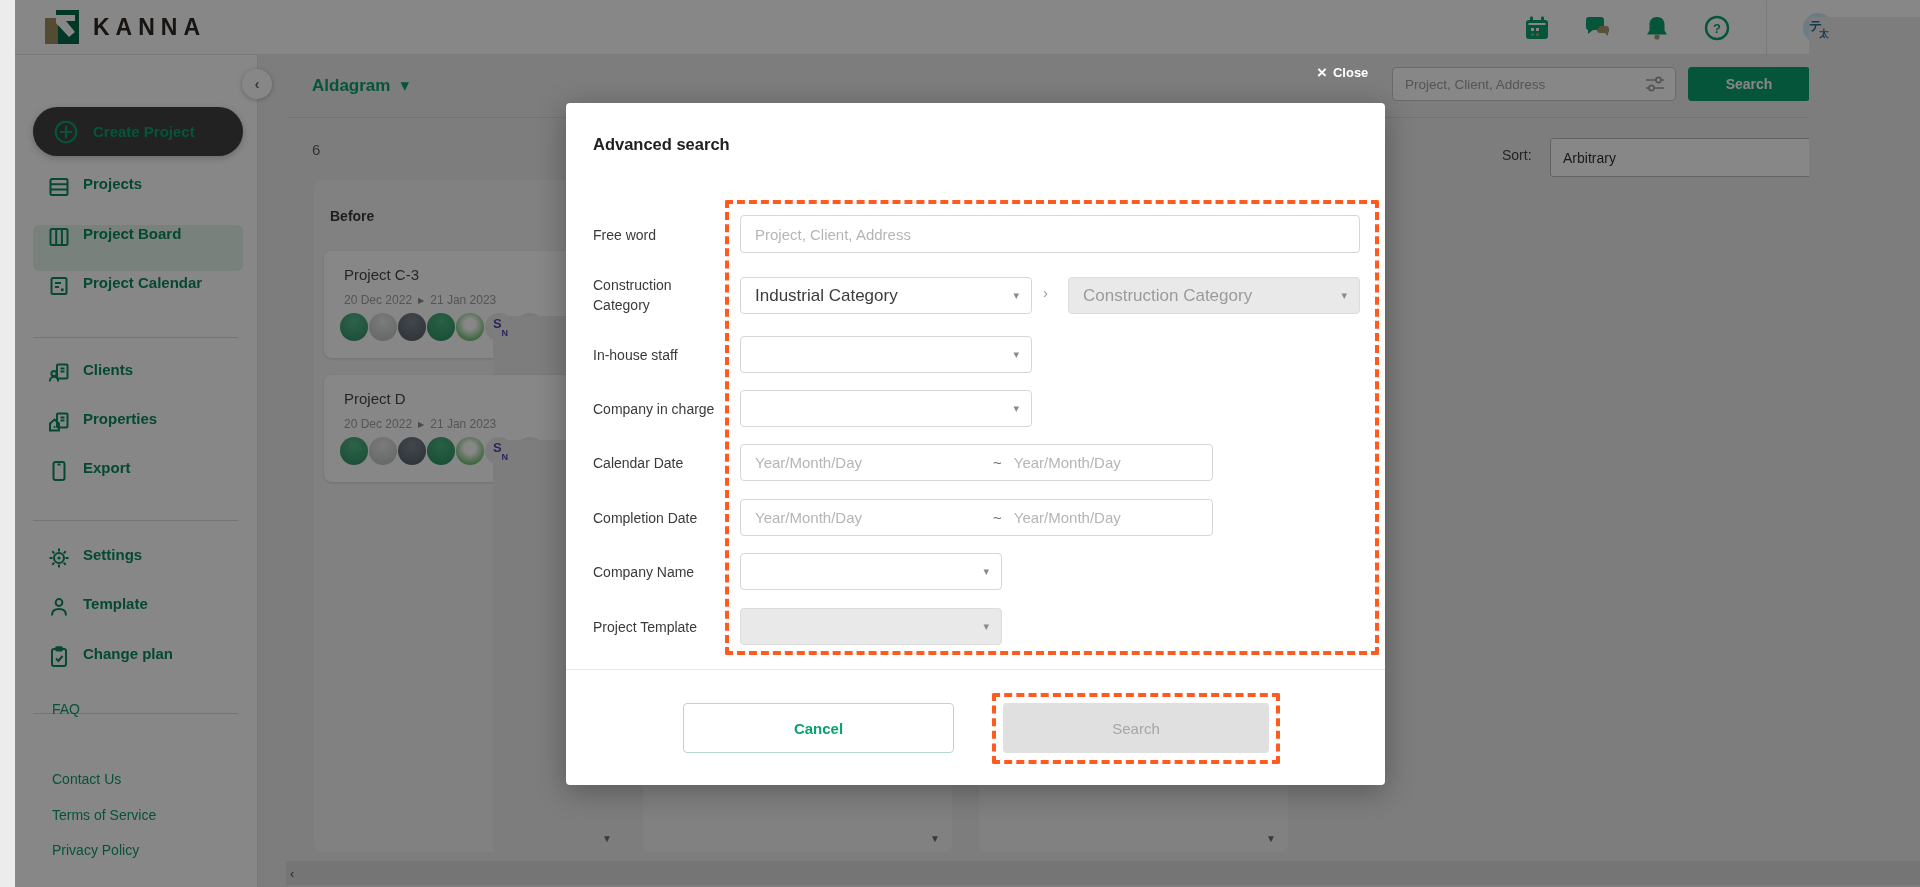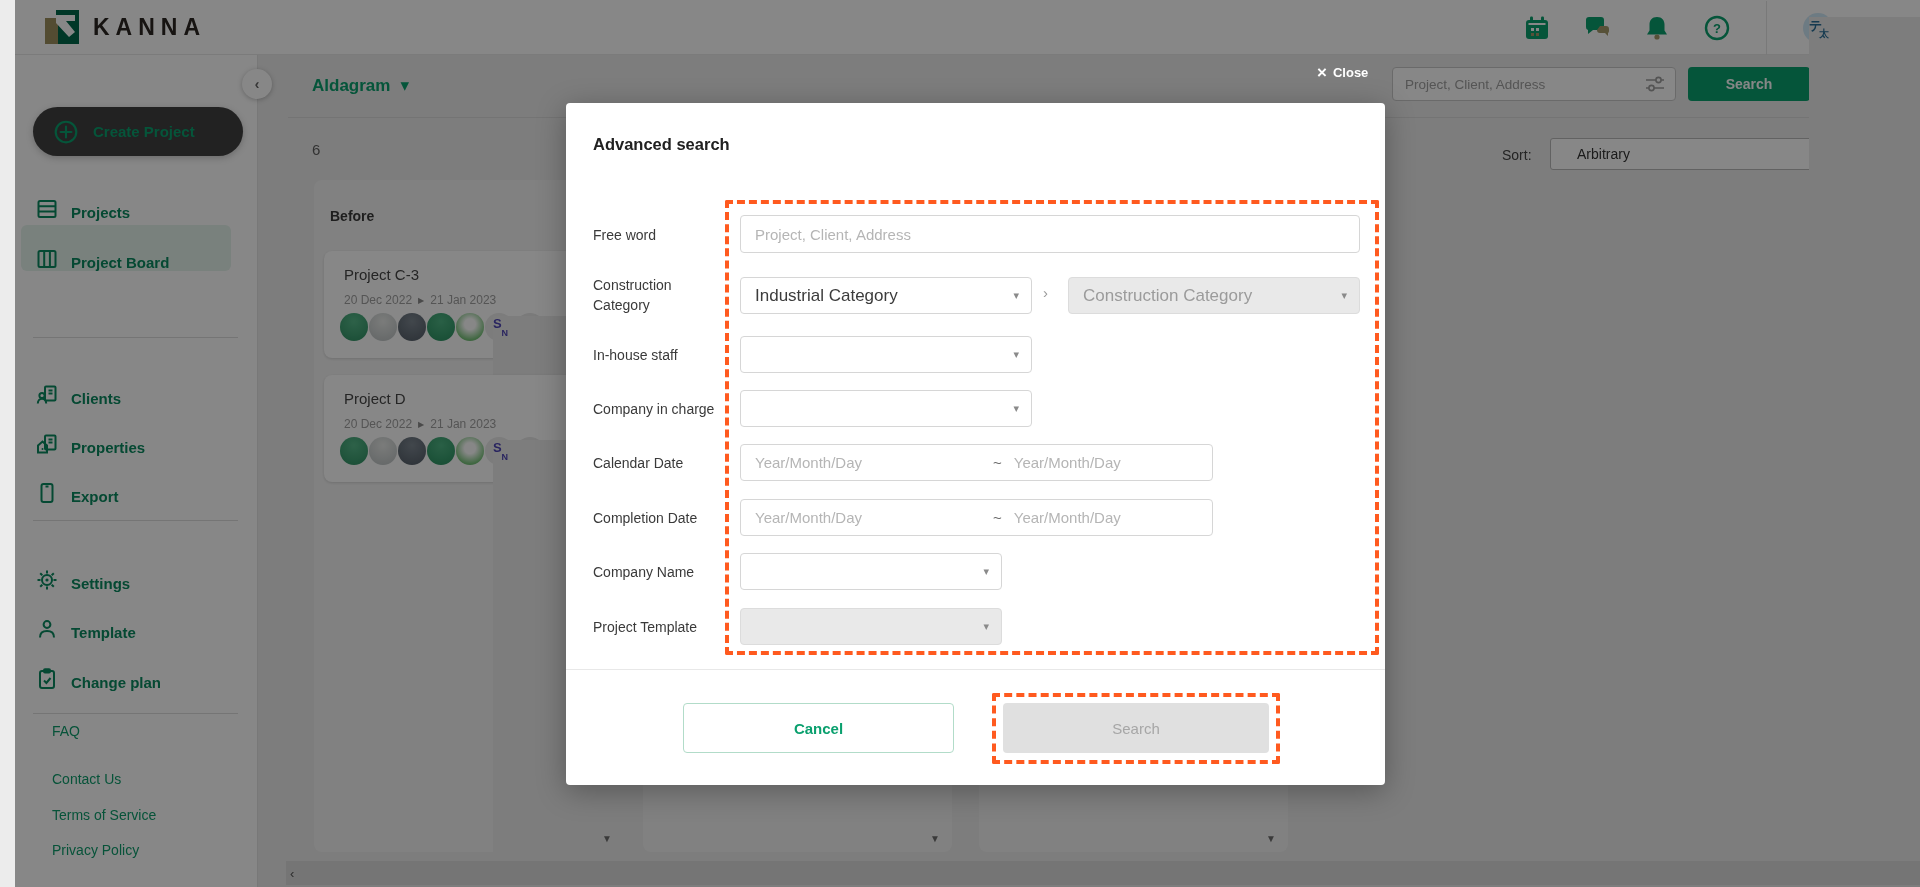--- a/index.html
+++ b/index.html
@@ -25,39 +25,39 @@
   
   .sidebar { position:absolute; left:0; top:55px; width:243px; height:832px; background:#ffffff;
              border-right:1px solid #e3e3e3; z-index:2; }
   .collapse-btn { position:absolute; right:-15px; top:14px; width:30px; height:30px; border-radius:50%;
                   background:#ffffff; box-shadow:0 1px 5px rgba(0,0,0,.25); display:flex; align-items:center;
                   justify-content:center; color:#666; font-size:14px; font-weight:bold; cursor:pointer; z-index:3; }
   .create-btn { position:absolute; left:18px; top:52px; width:210px; height:49px; border-radius:25px;
                 background:#404040; box-shadow:0 2px 7px rgba(0,0,0,.22); display:flex; align-items:center;
                 gap:14px; padding-left:20px; cursor:pointer; }
   .create-btn span { color:#0aa06e; font-size:15px; font-weight:bold; }
-  .nav-item { position:absolute; left:6px; width:210px; height:46px; display:flex; align-items:flex-end;
+  .nav-item { position:absolute; left:18px; width:210px; height:46px; display:flex; align-items:flex-start;
               gap:12px; padding-left:14px; border-radius:6px; cursor:pointer; }
   .nav-item span { color:#0b8a60; font-size:15px; font-weight:bold; }
   .nav-item.active { background:#e4f3ec; }
   .side-div { position:absolute; left:18px; width:205px; height:1px; background:#dddddd; }
   .side-link { position:absolute; left:37px; height:22px; font-size:14px; color:#0f9d6d; cursor:pointer; }
   .icn { flex:0 0 auto; }
 
   
   .main { position:absolute; left:243px; top:55px; width:1677px; height:832px; background:#ececec; }
   .ws-switch { position:absolute; left:54px; top:20px; display:flex; align-items:center; gap:10px; cursor:pointer; }
   .ws-switch span { color:#0aa06e; font-size:17px; font-weight:bold; }
   .ws-chevron { color:#0aa06e; font-size:14px; font-weight:bold; }
   .main-div { position:absolute; left:30px; right:0; top:62px; height:1px; background:#dcdcdc; }
   .proj-count { position:absolute; left:54px; top:86px; font-size:15px; color:#5f5f5f; }
   .sort-label { position:absolute; left:1244px; top:92px; font-size:14px; color:#444; }
-  .sort-select { position:absolute; left:1292px; top:83px; width:331px; height:32px; background:#fff;
+  .sort-select { position:absolute; left:1292px; top:83px; width:331px; height:39px; background:#fff;
                  border:1px solid #b9b9b9; border-radius:3px; display:flex; align-items:center;
-                 padding:0 12px 0 26px; cursor:pointer; }
+                 padding:0 12px 0 12px; cursor:pointer; }
   .sort-select .val { flex:1; font-size:14px; color:#333; }
   .dd-caret { color:#8a8a8a; font-size:11px; }
   .top-search { position:absolute; left:1134px; top:12px; width:284px; height:34px; background:#fff;
                 border:1px solid #c9c9c9; border-radius:4px; display:flex; align-items:center; padding:0 10px 0 12px; }
   .top-search input { flex:1; border:none; outline:none; font-size:13.5px; color:#333; background:transparent;
                       font-family:inherit; }
   .top-search input::placeholder { color:#a0a0a0; }
   .top-search-btn { position:absolute; left:1430px; top:12px; width:122px; height:34px; background:#0aa06e;
                     border-radius:4px; color:#fff; font-size:14px; font-weight:bold; display:flex;
                     align-items:center; justify-content:center; cursor:pointer; }
@@ -205,20 +205,28 @@
       </svg>
       <span>Projects</span>
     </div>
     <div class="nav-item active" style="top:170px">
       <svg class="icn" width="24" height="24" viewBox="0 0 24 24" fill="none" stroke="#0b8a60" stroke-width="2">
         <rect x="3.5" y="4" width="17" height="16" rx="1.5"></rect>
           <path d="M9.2 4 v16 M14.9 4 v16"></path>
       </svg>
       <span>Project Board</span>
     </div>
+    <div class="nav-item" style="top:219px">
+      <svg class="icn" width="24" height="24" viewBox="0 0 24 24" fill="none" stroke="#0b8a60" stroke-width="2">
+        <rect x="4.5" y="4" width="15" height="16" rx="1.5"></rect>
+          <path d="M8 9 h6 M8 13 h4"></path>
+          <rect x="14" y="14.5" width="2.6" height="2.6" fill="#0b8a60" stroke="none"></rect>
+      </svg>
+      <span>Project Calendar</span>
+    </div>
 
     <div class="side-div" style="top:282px"></div>
 
     <div class="nav-item" style="top:355px">
       <svg class="icn" width="24" height="24" viewBox="0 0 24 24" fill="none" stroke="#0b8a60" stroke-width="2">
         <rect x="10" y="3.5" width="10.5" height="14" rx="1"></rect>
           <path d="M13.5 7.5 h4 M13.5 10.5 h4"></path>
         <path d="M3 13.5 l4.5-4 4.5 4 v7 h-9 z"></path>
           <circle cx="7.5" cy="17" r="1" fill="#0b8a60" stroke="none"></circle>
       </svg>
@@ -262,21 +270,21 @@
       <svg class="icn" width="24" height="24" viewBox="0 0 24 24" fill="none" stroke="#0b8a60" stroke-width="2">
         <rect x="5" y="4" width="14" height="17" rx="2"></rect>
           <rect x="9" y="2.3" width="6" height="3.2" rx="1"></rect>
         <path d="M9 13.5 l2.4 2.4 L15.5 11"></path>
       </svg>
       <span>Change plan</span>
     </div>
 
     <div class="side-div" style="top:658px"></div>
 
-    <div class="side-link" style="top:668px">FAQ</div>
+    <div class="side-link" style="top:646px">FAQ</div>
     <div class="side-link" style="top:716px">Contact Us</div>
     <div class="side-link" style="top:752px">Terms of Service</div>
     <div class="side-link" style="top:787px">Privacy Policy</div>
   </div>
 
   <div class="main">
     <div class="ws-switch">
       <span>Aldagram</span>
       <span class="ws-chevron">▾</span>
     </div>

